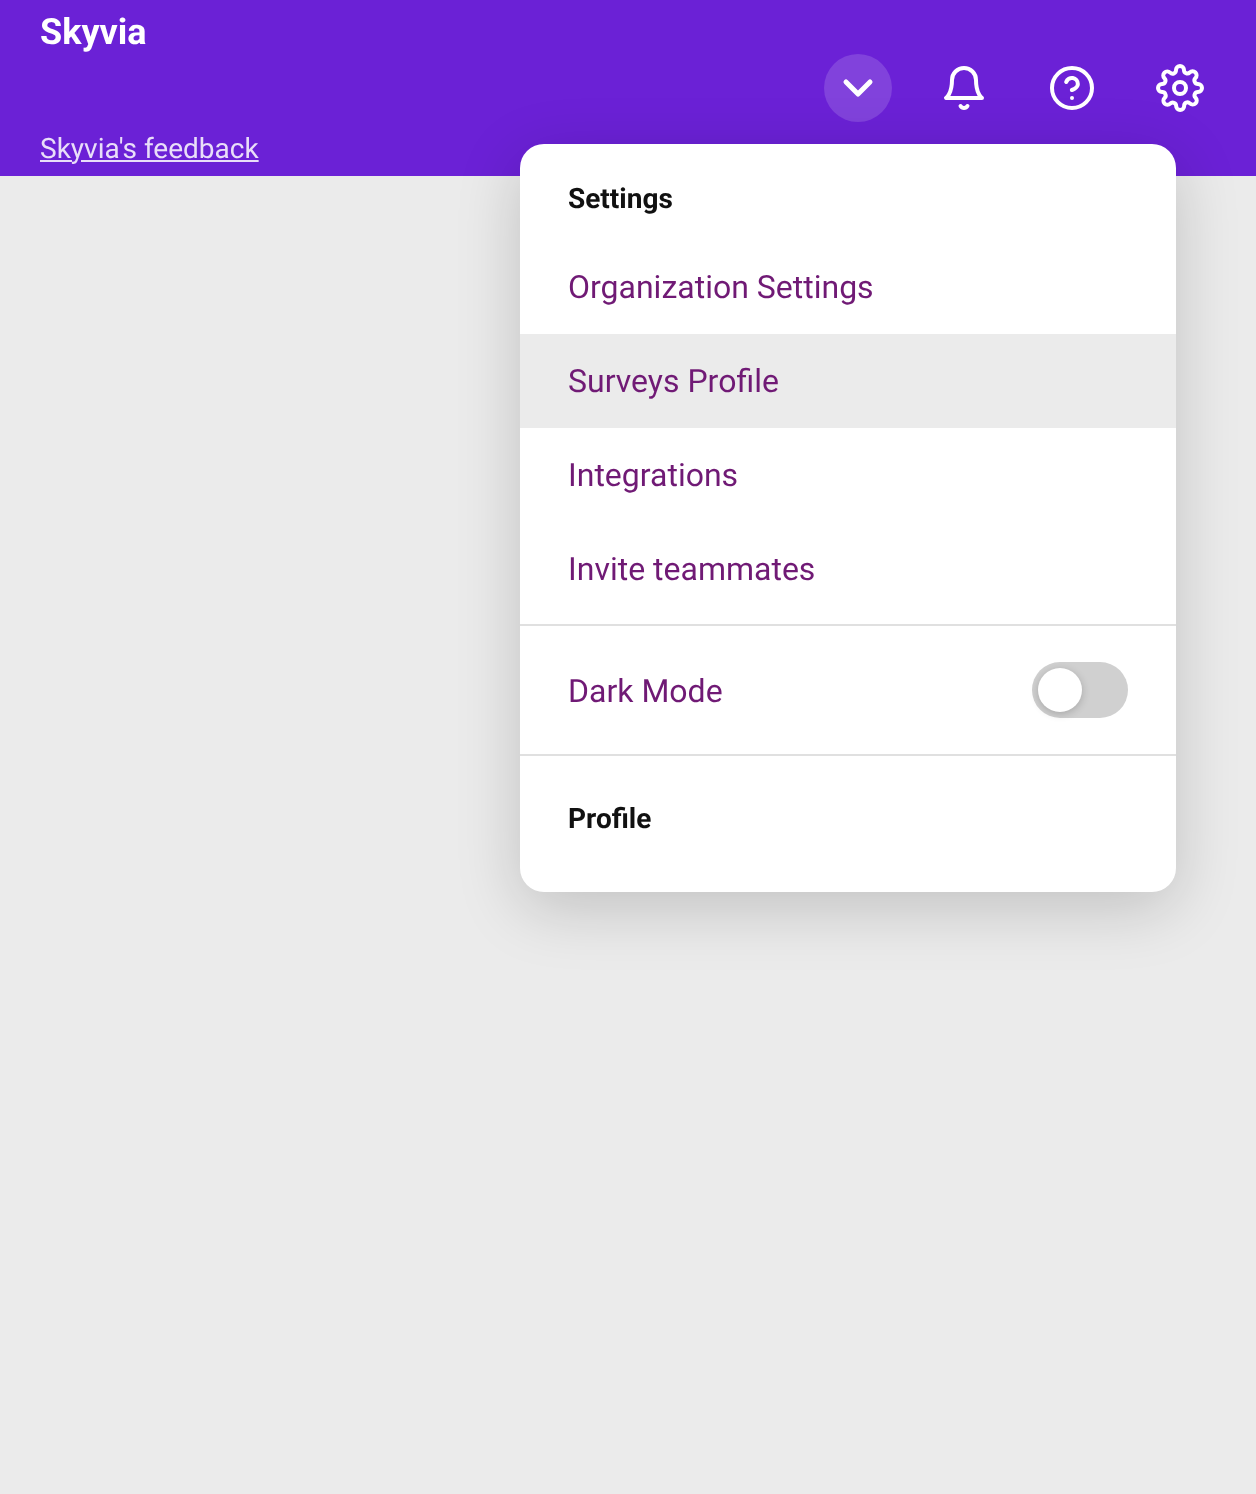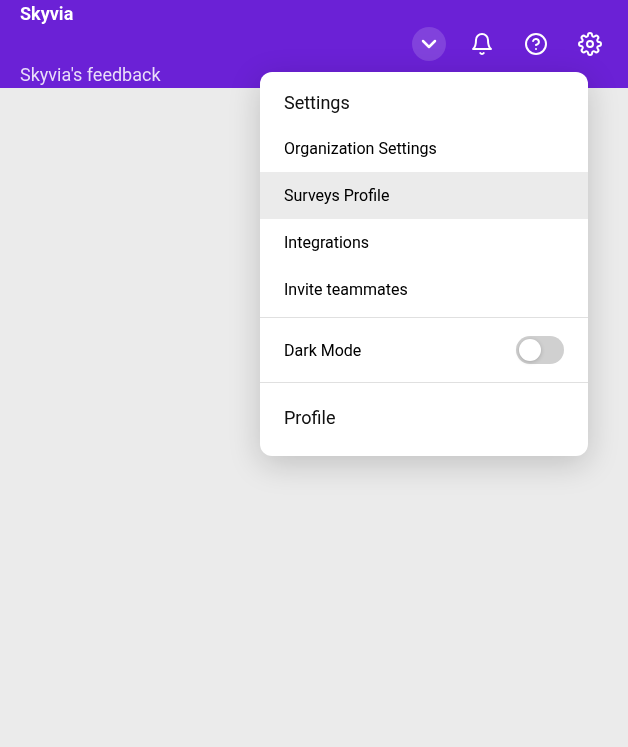--- a/index.html
+++ b/index.html
@@ -38,23 +38,24 @@
       gap: 40px;
     }
 
     .header-title {
       font-size: 18px;
       font-weight: 700;
       color: white;
     }
 
     .header-subtitle {
-      font-size: 18px;
+      font-size: 14px;
       color: rgba(255,255,255,0.85);
       font-weight: 400;
+      text-decoration: underline;
     }
 
     .header-icons {
       display: flex;
       align-items: center;
       gap: 18px;
     }
 
     .header-icon-btn {
       width: 36px;
@@ -90,30 +91,30 @@
       width: 328px;
       background: white;
       border-radius: 12px;
       box-shadow: 0 8px 32px rgba(0,0,0,0.18);
       z-index: 100;
       overflow: hidden;
       padding-bottom: 16px;
     }
 
     .menu-section-header {
-      font-size: 18px;
-      font-weight: 400;
+      font-size: 14px;
+      font-weight: 700;
       color: #111;
       padding: 20px 24px 12px 24px;
     }
 
     .menu-item {
       padding: 14px 24px;
       font-size: 16px;
-      color: #000000;
+      color: #701a75;
       cursor: pointer;
       display: flex;
       align-items: center;
       justify-content: space-between;
       transition: background 0.15s;
     }
 
     .menu-item.active {
       background: #ebebeb;
     }

